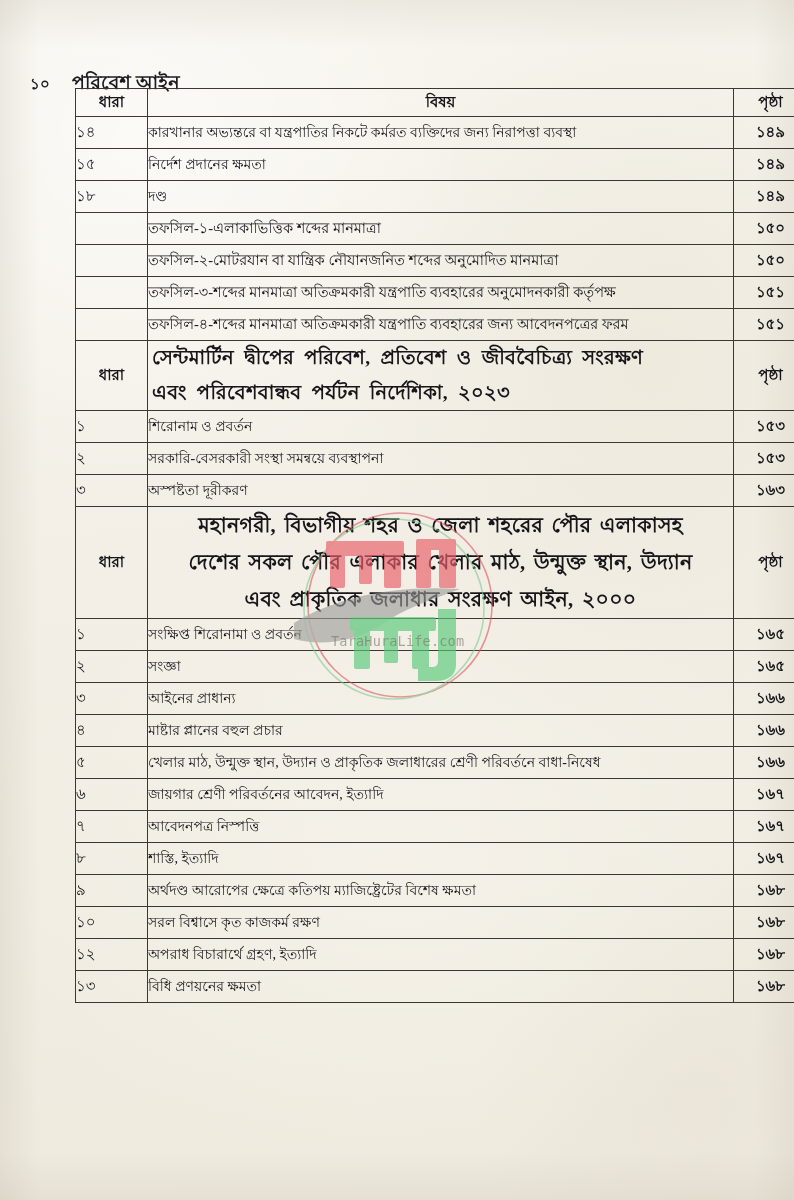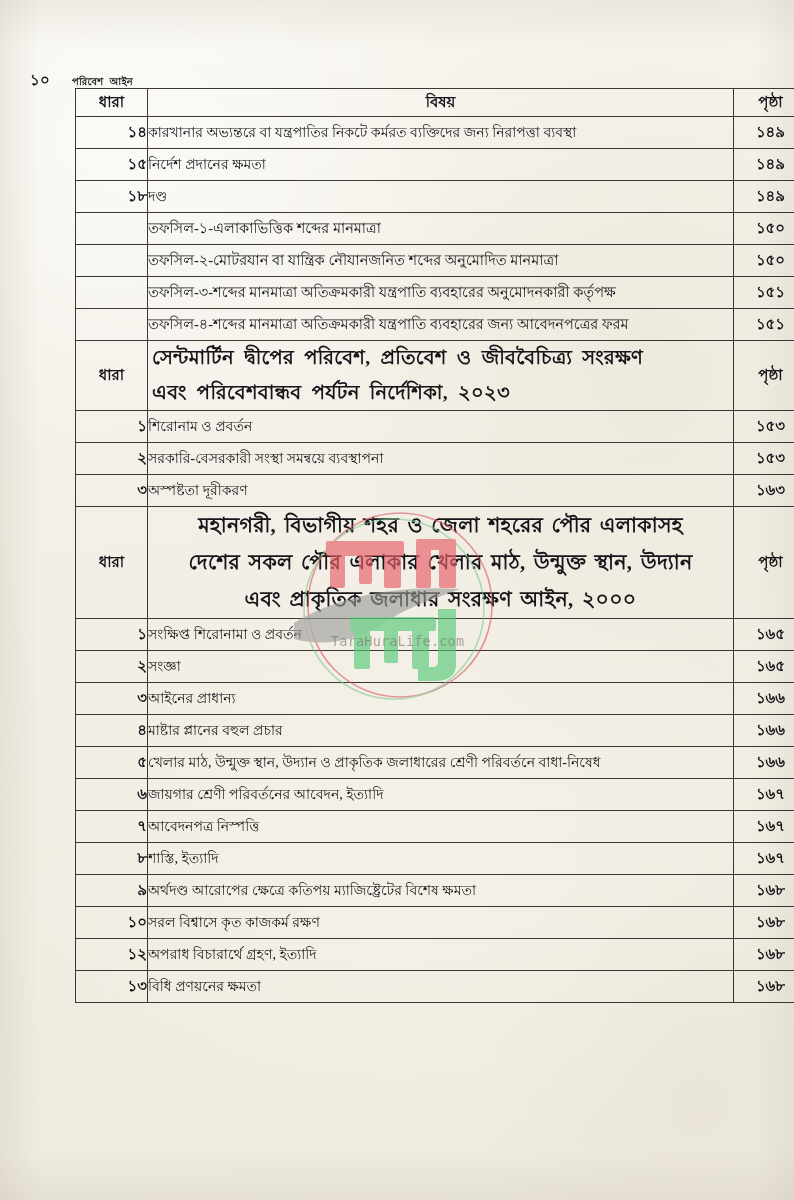--- a/index.html
+++ b/index.html
@@ -31,21 +31,21 @@
   .page{position:relative;z-index:3;}
 
   
   .runhead{
     position:absolute;left:30px;top:68px;
     display:flex;align-items:baseline;gap:22px;
     font-size:15px;font-weight:bold;letter-spacing:.2px;
     color:#1b1a1e;
   }
   .runhead .folio{font-size:15px;}
-  .runhead .bookname{font-size:10px;font-family:Liberation Mono, monospace;}
+  .runhead .bookname{font-size:19px;}
 
   
   table.toc{
     position:absolute;left:31px;top:88px;
     width:732px;
     border-collapse:collapse;
     table-layout:fixed;
     margin-left:44px;
   }
   table.toc col.c-dhara{width:72px;}
@@ -58,21 +58,21 @@
     vertical-align:middle;
     background:transparent;
   }
 
   .hd{
     text-align:center;
     font-size:15px;font-weight:bold;
     height:27px;line-height:27px;
   }
   .num{
-    text-align:right;font-size:15px;font-weight:bold;
+    text-align:left;font-size:15px;font-weight:normal;
     height:31px;line-height:31px;
   }
   .subj{
     font-size:14px;
     padding:0 0 0 9px;
     height:31px;line-height:31px;
     white-space:nowrap;
     font-weight:normal;
   }
   .pg{

